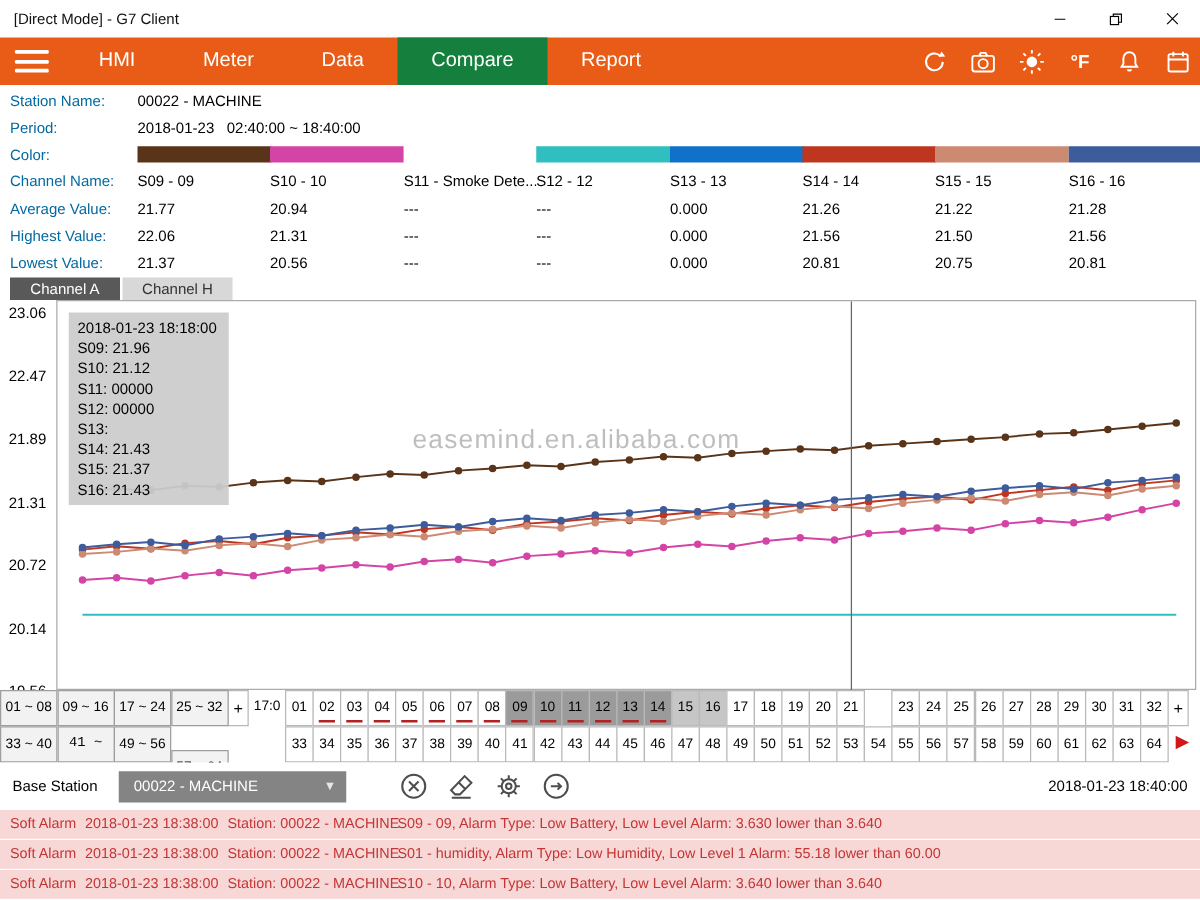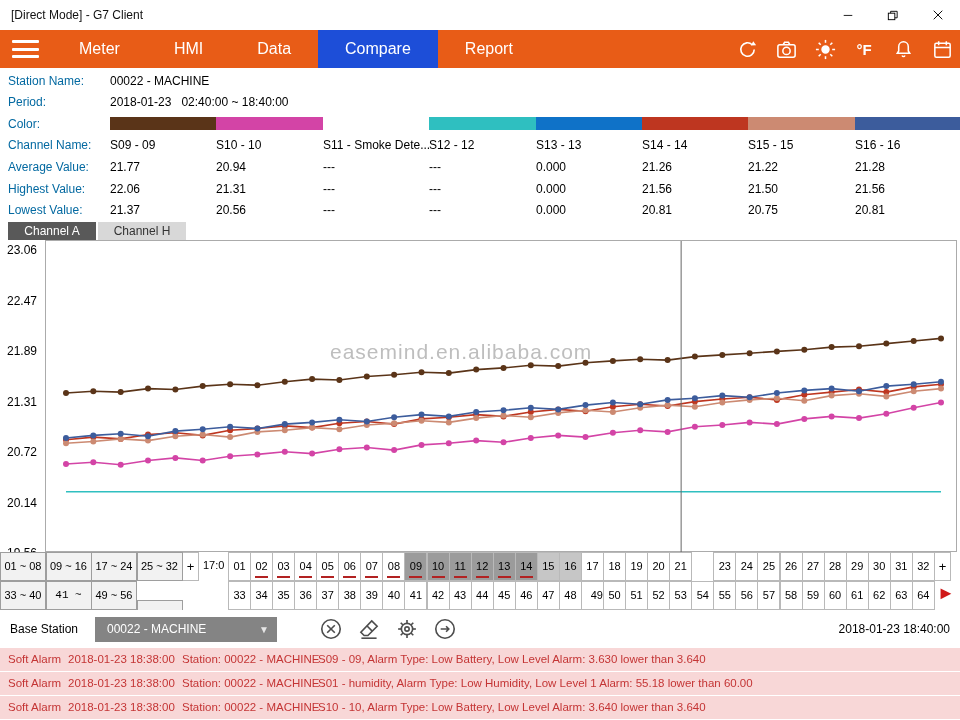--- a/index.html
+++ b/index.html
@@ -11,21 +11,21 @@
   .title-text{position:absolute;left:11px;top:8px;font-size:12px;color:#111}
   .win-controls{position:absolute;right:0;top:0;height:30px;display:flex}
   .win-btn{width:45px;height:30px;display:flex;align-items:center;justify-content:center}
 
   
   .navbar{position:absolute;top:30px;left:0;width:100%;height:38px;background:#E85C17;z-index:40}
   .hamburger{position:absolute;left:12px;top:10px;width:27px;height:18px;display:flex;flex-direction:column;justify-content:space-between}
   .hamburger span{display:block;height:3px;background:#fff;border-radius:1px}
   .nav-menu{position:absolute;left:52px;top:0;height:38px;display:flex}
   .nav-item{padding:0 27px;line-height:38px;color:#fff;font-size:16px}
-  .nav-item.active{background:#1d4ed8}
+  .nav-item.active{background:#15803d}
   .nav-icons{position:absolute;right:6px;top:0;height:38px;display:flex;align-items:center;gap:15px}
   .nav-icon{width:24px;height:24px;display:flex;align-items:center;justify-content:center}
   .deg-f{color:#fff;font-size:15px;font-weight:bold}
 
   
   .info{position:absolute;top:68px;left:0;width:100%;height:154px;background:#fff;z-index:30}
   .info-label{position:absolute;left:8px;font-size:12px;color:#0369a1}
   .info-value{position:absolute;font-size:12px;color:#000;white-space:pre}
   .cell{position:absolute;font-size:12px;color:#000;width:106px;white-space:nowrap;overflow:hidden}
   .swatch{position:absolute;top:49px;width:107px;height:13px}
@@ -96,22 +96,22 @@
   </div>
 </div>
 
 <div class="navbar">
   <div class="hamburger">
       <span></span>
       <span></span>
       <span></span>
     </div>
   <div class="nav-menu">
+      <div class="nav-item">HMI</div>
       <div class="nav-item">Meter</div>
-      <div class="nav-item">HMI</div>
       <div class="nav-item">Data</div>
       <div class="nav-item active">Compare</div>
       <div class="nav-item">Report</div>
     </div>
   <div class="nav-icons">
     <div class="nav-icon">
       <svg width="23" height="23" viewBox="0 0 24 24" fill="none" stroke="#fff" stroke-width="1.7">
           <path d="M19 12a7 7 0 1 1-2.1-5"></path>
           <polygon points="15.6,7.9 21,7.6 18,3.4" fill="#fff" stroke="none"></polygon>
         </svg>
@@ -395,20 +395,31 @@
         <circle cx="758.3" cy="149.4" r="3" fill="#3C5C9C"></circle>
         <circle cx="785.6" cy="147.6" r="3" fill="#3C5C9C"></circle>
         <circle cx="813.0" cy="150.2" r="3" fill="#3C5C9C"></circle>
         <circle cx="840.3" cy="145.1" r="3" fill="#3C5C9C"></circle>
         <circle cx="867.7" cy="143.3" r="3" fill="#3C5C9C"></circle>
         <circle cx="895.0" cy="140.7" r="3" fill="#3C5C9C"></circle>
         <line x1="635.125" x2="635.125" y1="0" y2="312" stroke="#666" stroke-width="1"></line>
       </svg>
   </div>
   <div class="watermark">easemind.en.alibaba.com</div>
+  <div class="chart-tooltip">
+      <div class="tt-line">2018-01-23 18:18:00</div>
+      <div class="tt-line">S09: 21.96</div>
+      <div class="tt-line">S10: 21.12</div>
+      <div class="tt-line">S11: 00000</div>
+      <div class="tt-line">S12: 00000</div>
+      <div class="tt-line">S13:</div>
+      <div class="tt-line">S14: 21.43</div>
+      <div class="tt-line">S15: 21.37</div>
+      <div class="tt-line">S16: 21.43</div>
+    </div>
 </div>
 
 <div class="selector">
   <div class="sel-row" id="sel-row1">
     <span class="axis-peek">17:0</span>
     <div class="sel-plus" style="left:182px">+</div>
     <div class="sel-plus" style="left:934px">+</div>
   <div class="sel-group" style="left: 0px;">01 ~ 08</div>
       <div class="sel-group" style="left: 45.5px;">09 ~ 16</div>
       <div class="sel-group" style="left: 91px;">17 ~ 24</div>
@@ -461,21 +472,21 @@
       <div class="sel-num" style="left: 360.36px;"><span>39</span></div>
       <div class="sel-num" style="left: 382.42px;"><span>40</span></div>
       <div class="sel-num" style="left: 404.48px;"><span>41</span></div>
       <div class="sel-num" style="left: 426.54px;"><span>42</span></div>
       <div class="sel-num" style="left: 448.6px;"><span>43</span></div>
       <div class="sel-num" style="left: 470.66px;"><span>44</span></div>
       <div class="sel-num" style="left: 492.72px;"><span>45</span></div>
       <div class="sel-num" style="left: 514.78px;"><span>46</span></div>
       <div class="sel-num" style="left: 536.84px;"><span>47</span></div>
       <div class="sel-num" style="left: 558.9px;"><span>48</span></div>
-      <div class="sel-num" style="left: 580.96px; text-align: right;"><span>49</span></div>
+      <div class="sel-num" style="left: 580.96px;"><span>49</span></div>
       <div class="sel-num" style="left: 603.02px;"><span>50</span></div>
       <div class="sel-num" style="left: 625.08px;"><span>51</span></div>
       <div class="sel-num" style="left: 647.14px;"><span>52</span></div>
       <div class="sel-num" style="left: 669.2px;"><span>53</span></div>
       <div class="sel-num" style="left: 691.26px;"><span>54</span></div>
       <div class="sel-num" style="left: 713.32px;"><span>55</span></div>
       <div class="sel-num" style="left: 735.38px;"><span>56</span></div>
       <div class="sel-num" style="left: 757.44px;"><span>57</span></div>
       <div class="sel-num" style="left: 779.5px;"><span>58</span></div>
       <div class="sel-num" style="left: 801.56px;"><span>59</span></div>

